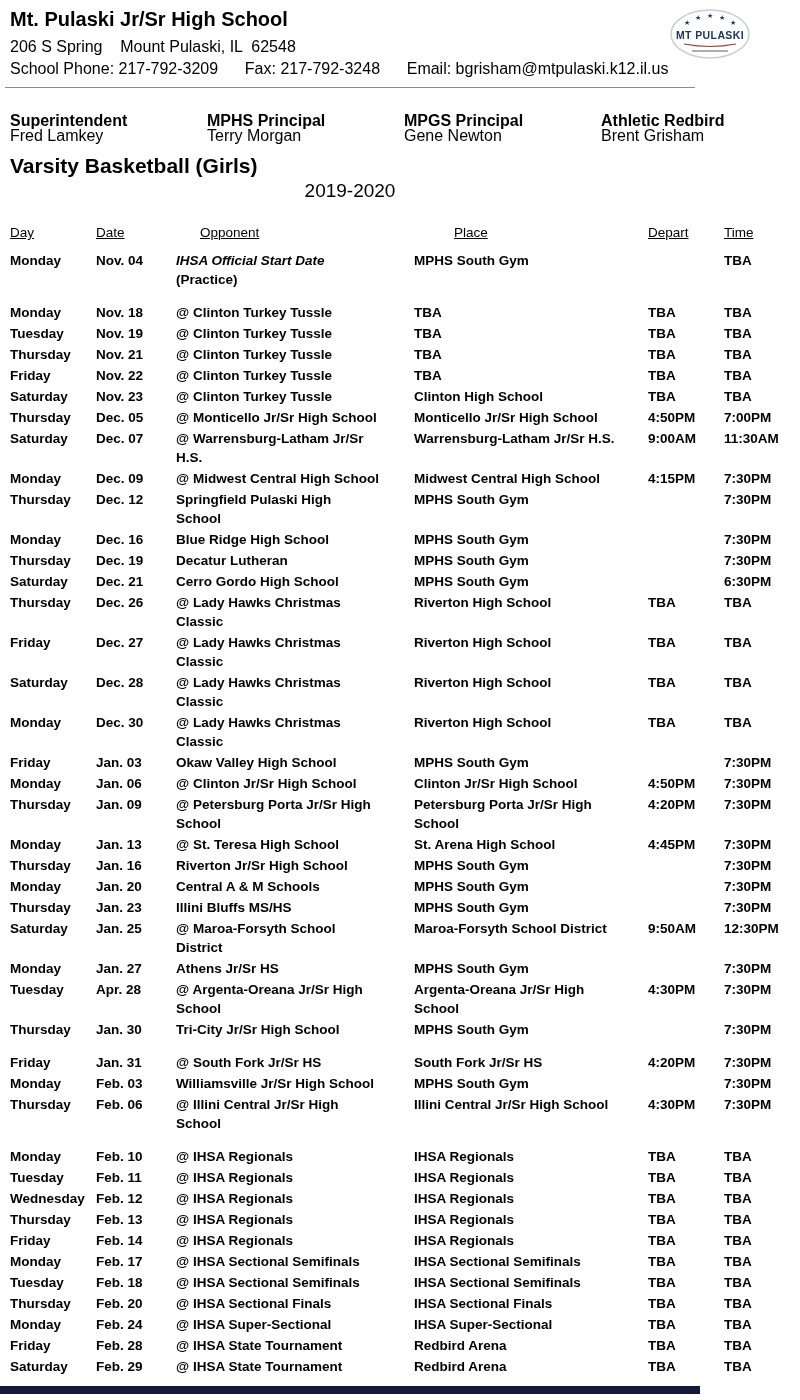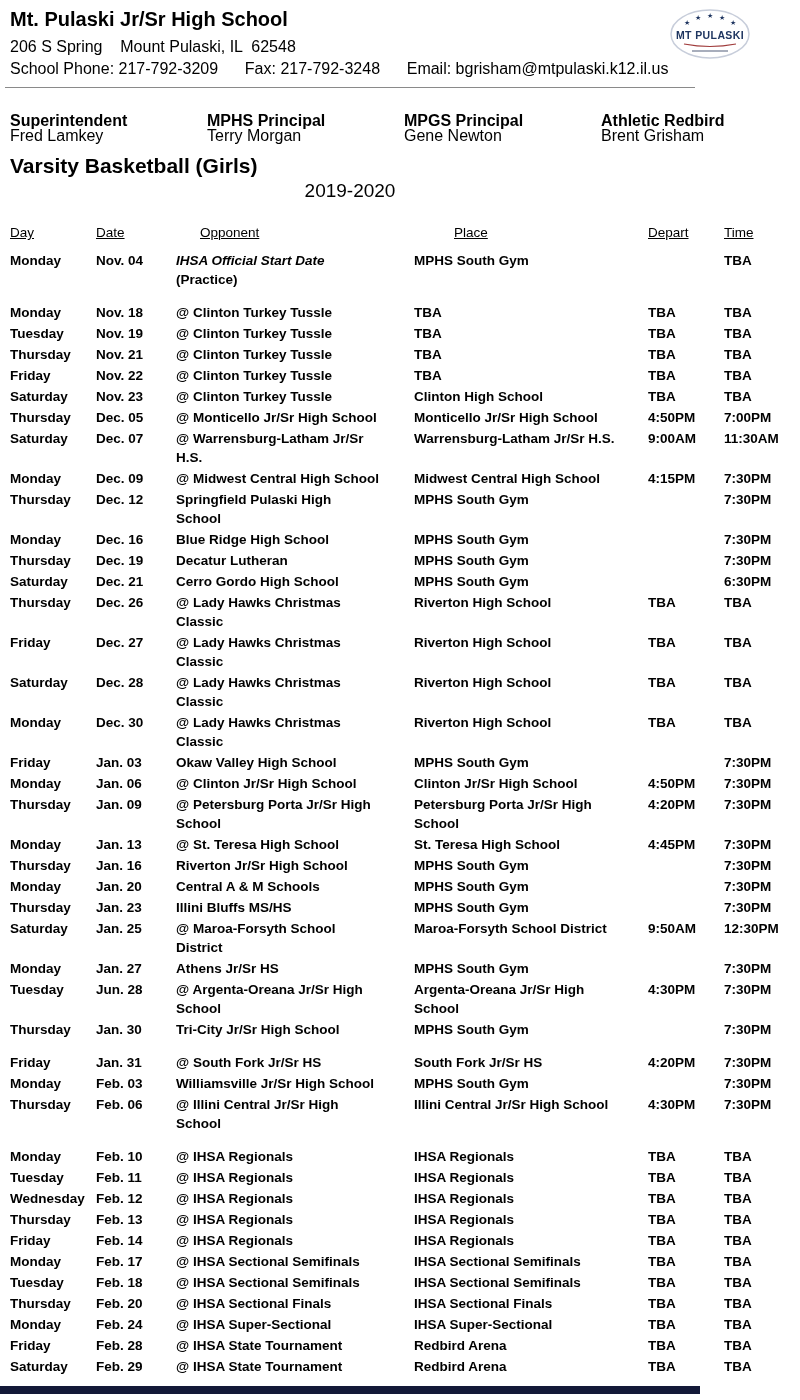--- a/index.html
+++ b/index.html
@@ -421,21 +421,21 @@
         </div>
 
         <div class="row">
           <div class="c day">Monday</div>
           <div class="c date">Jan. 13</div>
           <div class="c opp">
             <div class="l1">@ St. Teresa High School</div>
 
           </div>
           <div class="c place">
-            <div class="l1">St. Teresa High School</div>
+            <div class="l1">St. Arena High School</div>
 
           </div>
           <div class="c dep">4:45PM</div>
           <div class="c time">7:30PM</div>
         </div>
 
         <div class="row">
           <div class="c day">Thursday</div>
           <div class="c date">Jan. 16</div>
           <div class="c opp">
@@ -505,21 +505,21 @@
           <div class="c place">
             <div class="l1">MPHS South Gym</div>
 
           </div>
           <div class="c dep"></div>
           <div class="c time">7:30PM</div>
         </div>
 
         <div class="row">
           <div class="c day">Tuesday</div>
-          <div class="c date">Jun. 28</div>
+          <div class="c date">Apr. 28</div>
           <div class="c opp">
             <div class="l1">@ Argenta-Oreana Jr/Sr High</div>
             <div class="l2">School</div>
           </div>
           <div class="c place">
             <div class="l1">Argenta-Oreana Jr/Sr High</div>
             <div class="l2">School</div>
           </div>
           <div class="c dep">4:30PM</div>
           <div class="c time">7:30PM</div>

